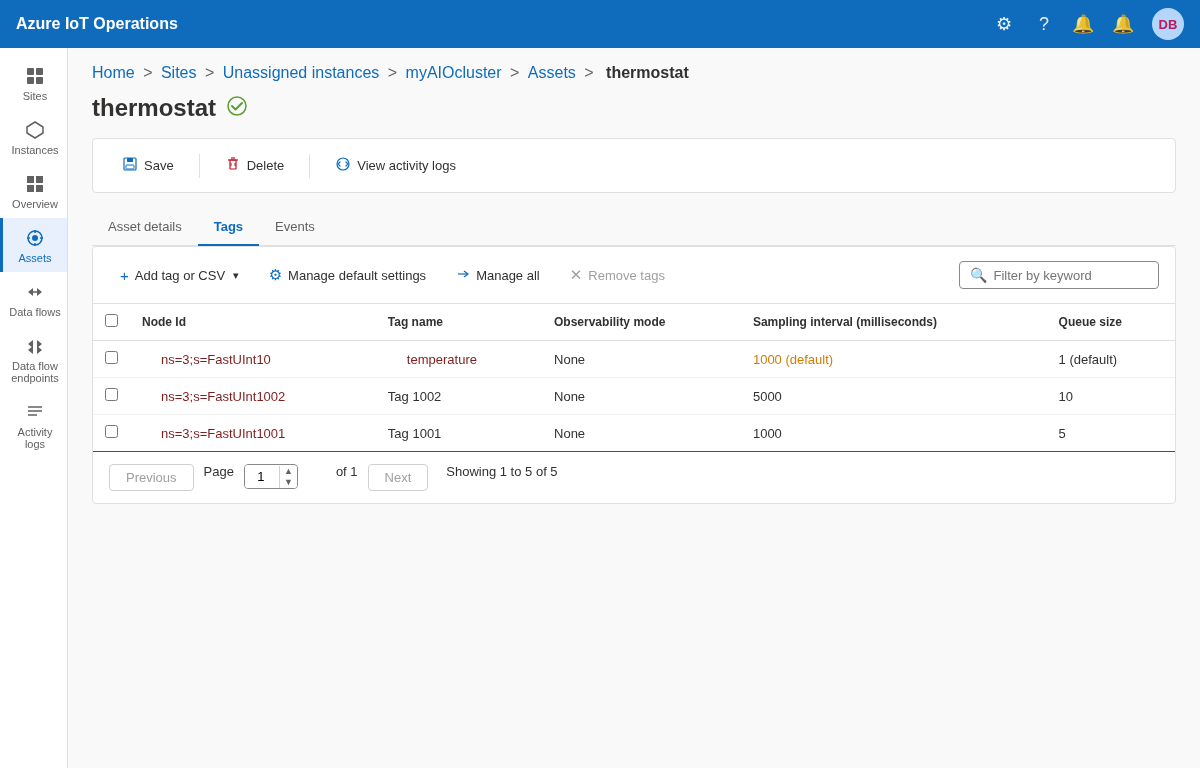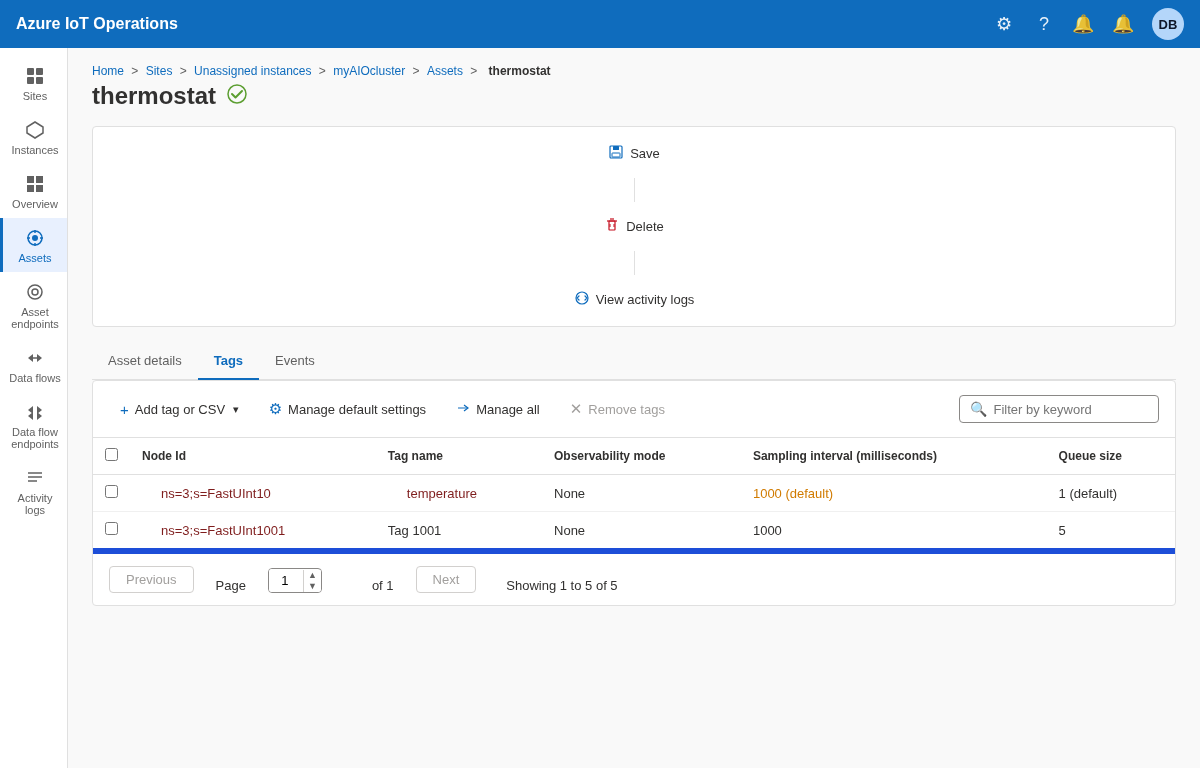--- a/index.html
+++ b/index.html
@@ -36,21 +36,21 @@
       display: flex;
       align-items: center;
       justify-content: center;
       opacity: 0.9;
     }
     .topnav-avatar {
       width: 32px;
       height: 32px;
       border-radius: 50%;
       background: #b4d6fa;
-      color: #0f172a;
+      color: #be185d;
       font-weight: 700;
       font-size: 13px;
       display: flex;
       align-items: center;
       justify-content: center;
       cursor: pointer;
     }
 
     
     .app-body {
@@ -100,23 +100,23 @@
     
     .main-content {
       flex: 1;
       overflow-y: auto;
       padding: 16px 24px;
       background: #f9f9f9;
     }
 
     
     .breadcrumb {
-      font-size: 12px;
+      font-size: 16px;
       color: #0f6cbd;
-      margin-bottom: 4px;
+      margin-bottom: 12px;
     }
     .breadcrumb span { color: #616161; margin: 0 4px; }
     .breadcrumb a { color: #0f6cbd; text-decoration: none; }
     .breadcrumb .current { color: #323130; font-weight: 600; }
 
     
     .page-title-row {
       display: flex;
       align-items: center;
       gap: 10px;
@@ -135,21 +135,20 @@
     
     .action-bar {
       background: white;
       border: 1px solid #e0e0e0;
       border-radius: 4px;
       padding: 10px 16px;
       display: flex;
       align-items: center;
       gap: 8px;
       margin-bottom: 16px;
-      flex-direction: column;
     }
     .action-btn {
       display: flex;
       align-items: center;
       gap: 6px;
       padding: 6px 12px;
       border: 1px solid transparent;
       background: transparent;
       cursor: pointer;
       border-radius: 4px;
@@ -248,24 +247,24 @@
     }
     tr:last-child td { border-bottom: none; }
     .link-cell { color: #7f1d1d; cursor: pointer; text-decoration: none; margin-left: 19px; }
     .orange-cell { color: #d17b00; }
     .checkbox-col { width: 36px; }
     .cb { cursor: pointer; }
 
     
     .pagination {
       display: flex;
-      align-items: flex-end;
-      gap: 22px;
+      align-items: flex-start;
+      gap: 10px;
       padding: 12px 16px;
-      border-top: 6px solid #1d4ed8;
+      border-top: 1px solid #1d4ed8;
     }
     .page-btn {
       padding: 5px 16px;
       border: 1px solid #8a8886;
       background: white;
       border-radius: 4px;
       cursor: pointer;
       font-size: 13px;
       color: #323130;
     }
@@ -356,29 +355,20 @@
         <svg width="20" height="20" viewBox="0 0 20 20" fill="none">
             <circle cx="10" cy="10" r="7" stroke="#0f6cbd" stroke-width="1.5" fill="none"></circle>
             <circle cx="10" cy="10" r="3" fill="#0f6cbd"></circle>
             <line x1="10" y1="2" x2="10" y2="5" stroke="#0f6cbd" stroke-width="1.5"></line>
             <line x1="10" y1="15" x2="10" y2="18" stroke="#0f6cbd" stroke-width="1.5"></line>
             <line x1="2" y1="10" x2="5" y2="10" stroke="#0f6cbd" stroke-width="1.5"></line>
             <line x1="15" y1="10" x2="18" y2="10" stroke="#0f6cbd" stroke-width="1.5"></line>
           </svg>
       </span>
       <span>Assets</span>
-    </div>
-    <div class="sidebar-item">
-      <span class="sidebar-icon">
-        <svg width="20" height="20" viewBox="0 0 20 20" fill="none">
-            <circle cx="10" cy="10" r="7" stroke="#616161" stroke-width="1.5" fill="none"></circle>
-            <circle cx="10" cy="10" r="3" stroke="#616161" stroke-width="1.5" fill="none"></circle>
-          </svg>
-      </span>
-      <span>Asset endpoints</span>
     </div>
     <div class="sidebar-item">
       <span class="sidebar-icon">
         <svg width="20" height="20" viewBox="0 0 20 20" fill="none">
             <path d="M3 10 L8 6 L8 14 Z" fill="#616161"></path>
             <path d="M17 10 L12 6 L12 14 Z" fill="#616161"></path>
             <line x1="8" y1="10" x2="12" y2="10" stroke="#616161" stroke-width="1.5"></line>
           </svg>
       </span>
       <span>Data flows</span>
@@ -534,20 +524,30 @@
       <td><a class="link-cell">ns=3;s=FastUInt10</a></td>
       <td><a class="link-cell">temperature</a></td>
       <td>None</td>
       <td class="orange-cell">1000 (default)</td>
       <td>1 (default)</td>
     </tr>
             <tr>
       <td class="checkbox-col">
         <input type="checkbox" class="cb" style="">
       </td>
+      <td><a class="link-cell">ns=3;s=FastUInt1002</a></td>
+      <td><span>Tag 1002</span></td>
+      <td>None</td>
+      <td>5000</td>
+      <td>10</td>
+    </tr>
+            <tr>
+      <td class="checkbox-col">
+        <input type="checkbox" class="cb" style="">
+      </td>
       <td><a class="link-cell">ns=3;s=FastUInt1001</a></td>
       <td><span>Tag 1001</span></td>
       <td>None</td>
       <td>1000</td>
       <td>5</td>
     </tr>
           </tbody>
       </table>
 
       <div class="pagination">

